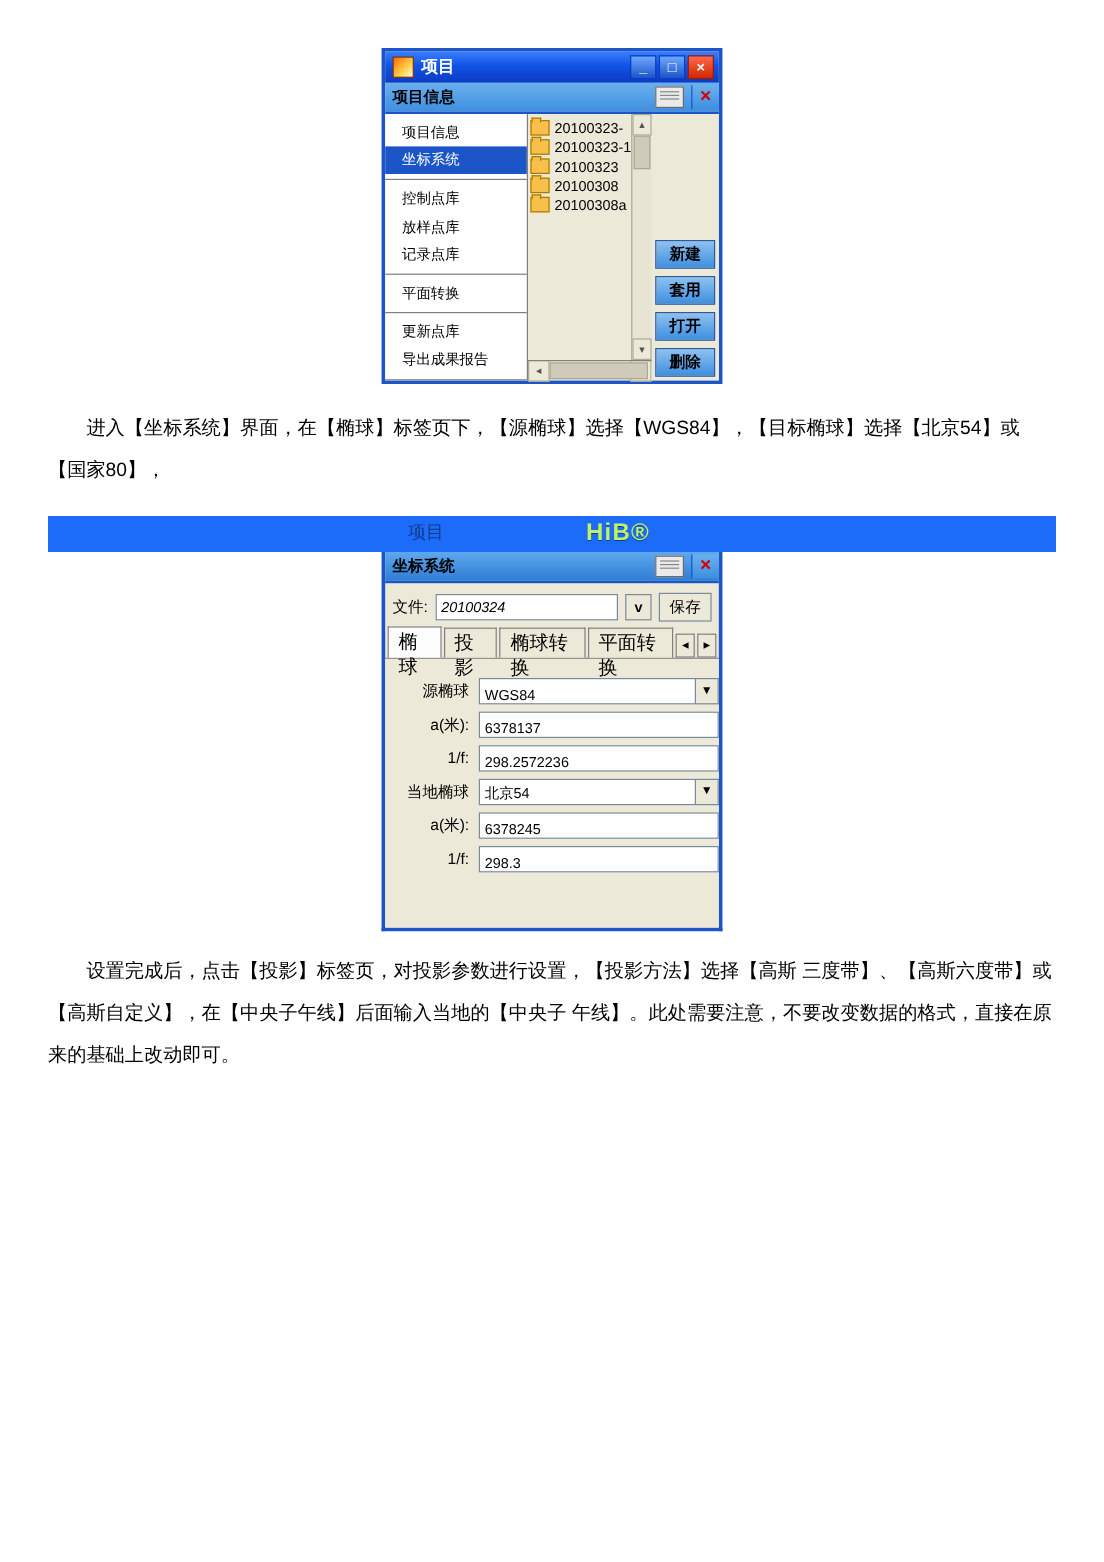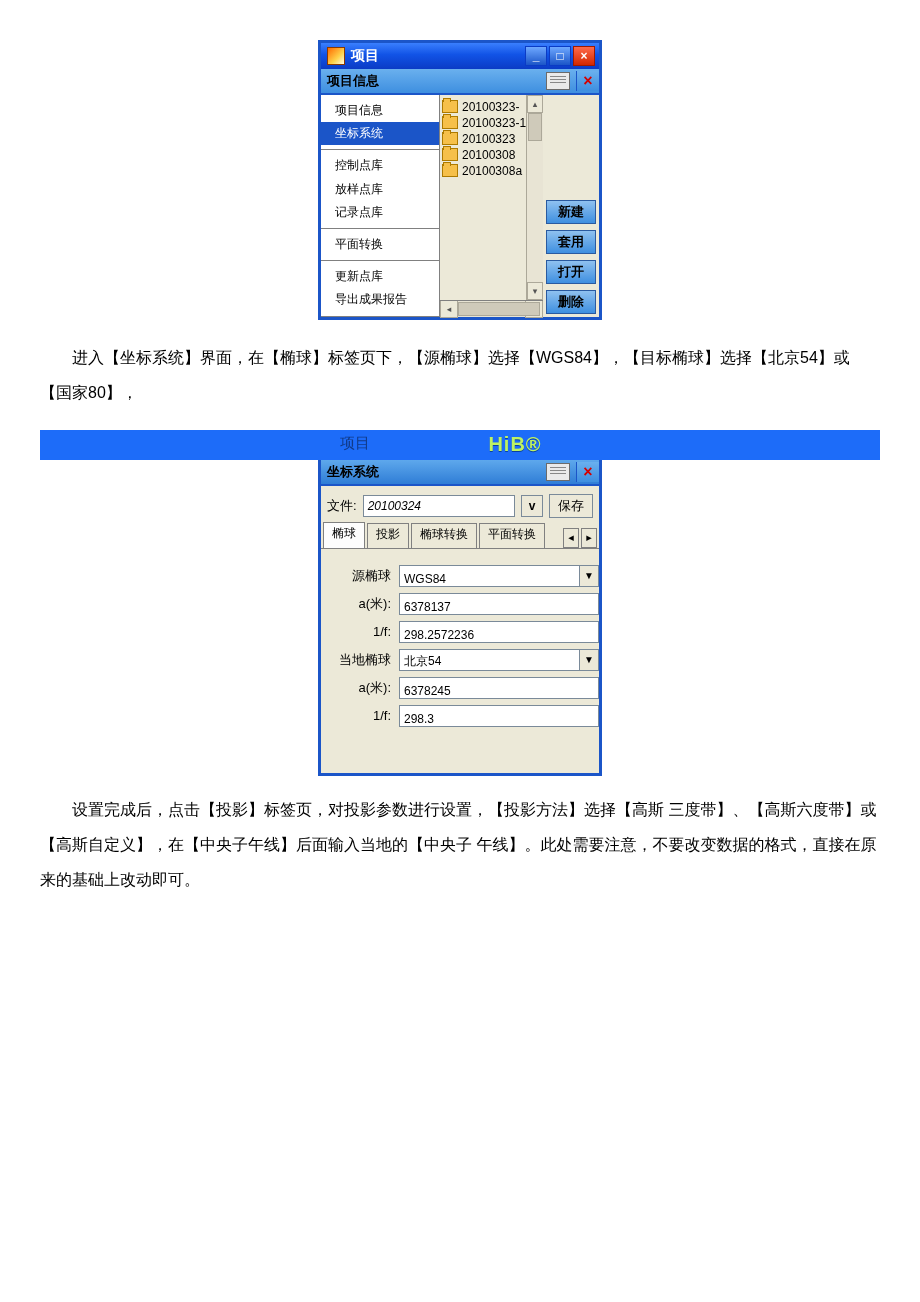--- a/index.html
+++ b/index.html
@@ -184,21 +184,21 @@
     width:20px; height:20px; border:1px solid #7a8a99; background:#ece9d8;
     display:flex; align-items:center; justify-content:center; font-size:12px; font-weight:700;
   }
   .savebtn {
     height:22px; padding:0 8px; border:1px solid #7a8a99; background:#ece9d8; font-size:13px;
     display:flex; align-items:center;
   }
 
   .tabs { display:flex; align-items:flex-end; gap:2px; padding:0 2px; height:24px; }
   .tab {
-    height:22px; padding:2px 8px 0 8px; font-size:12px;
+    height:22px; padding:2px 8px 0 8px; font-size:16px;
     border:1px solid #808080; border-bottom:none;
     background:#ece9d8; position:relative;
   }
   .tab.active { background:#fdfdfd; height:23px; }
   .tabnav { margin-left:auto; display:flex; gap:2px; }
   .tabnav .nv { width:14px; height:18px; border:1px solid #808080; background:#ece9d8; display:flex; align-items:center; justify-content:center; font-size:11px; }
 
   .formarea {
     border-top:1px solid #808080;
     background:#ece9d8;

